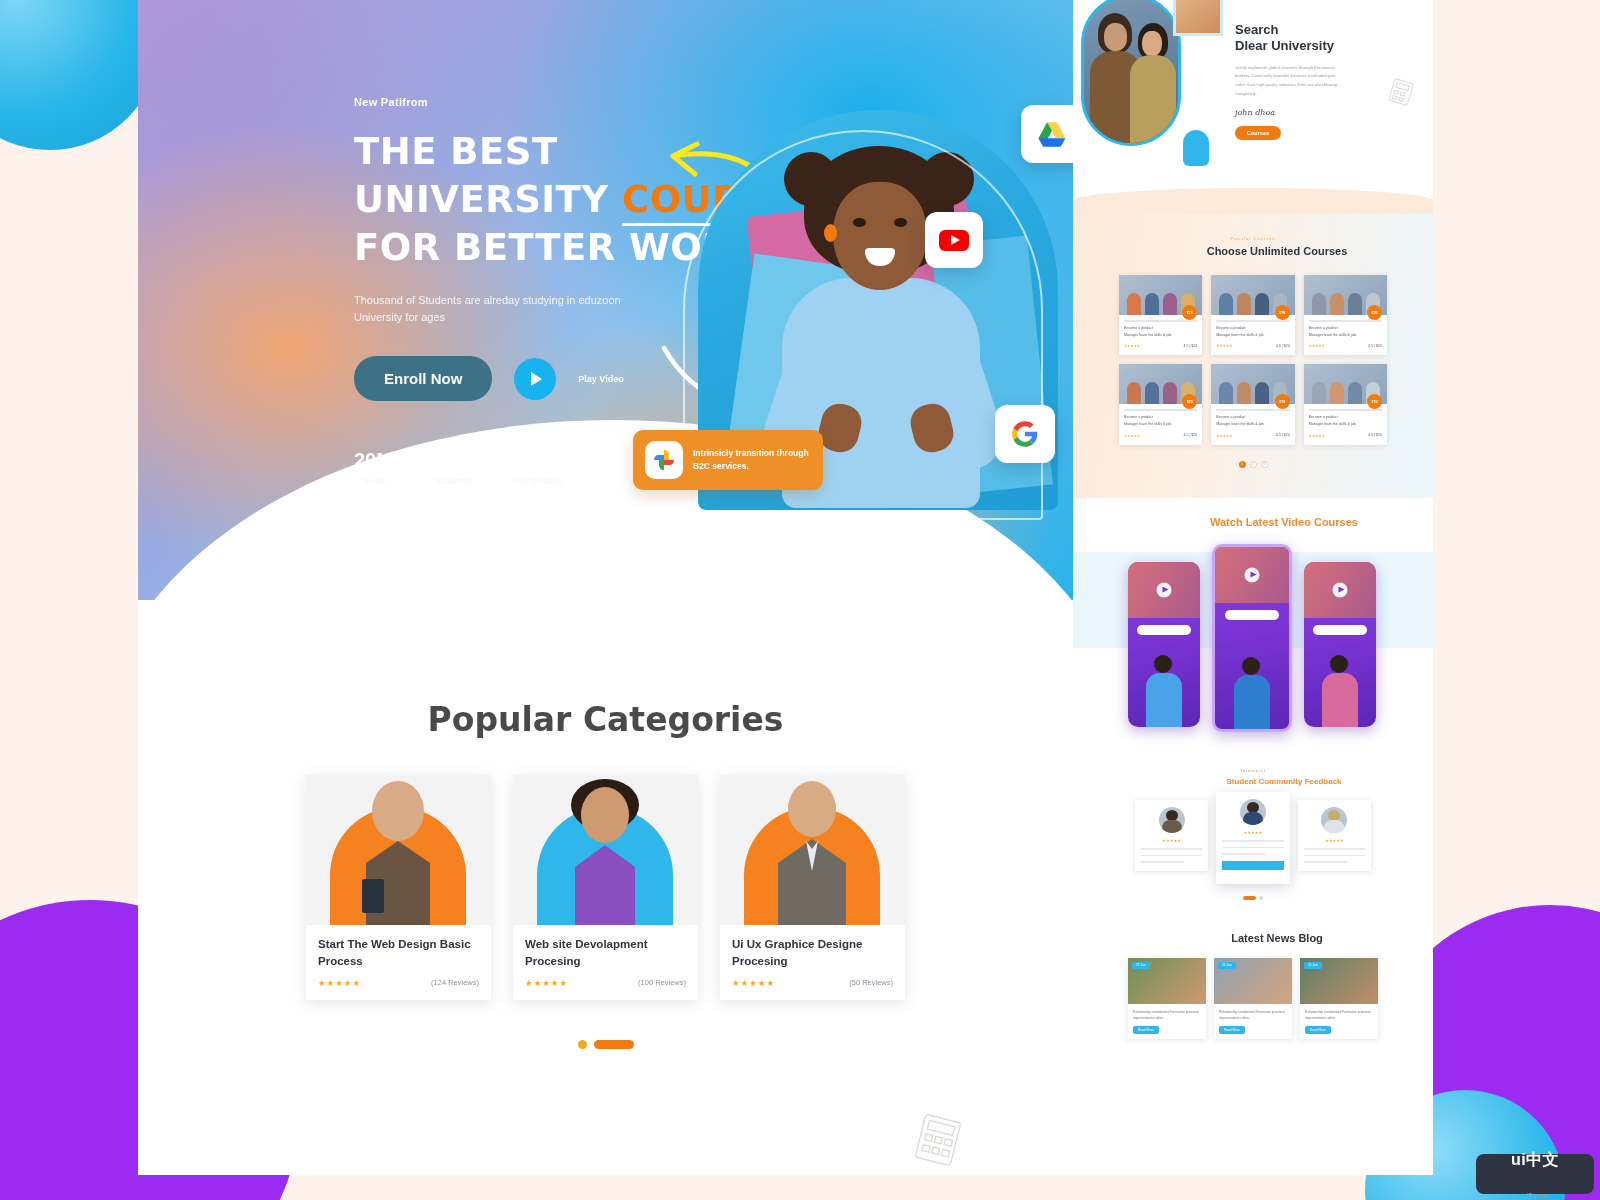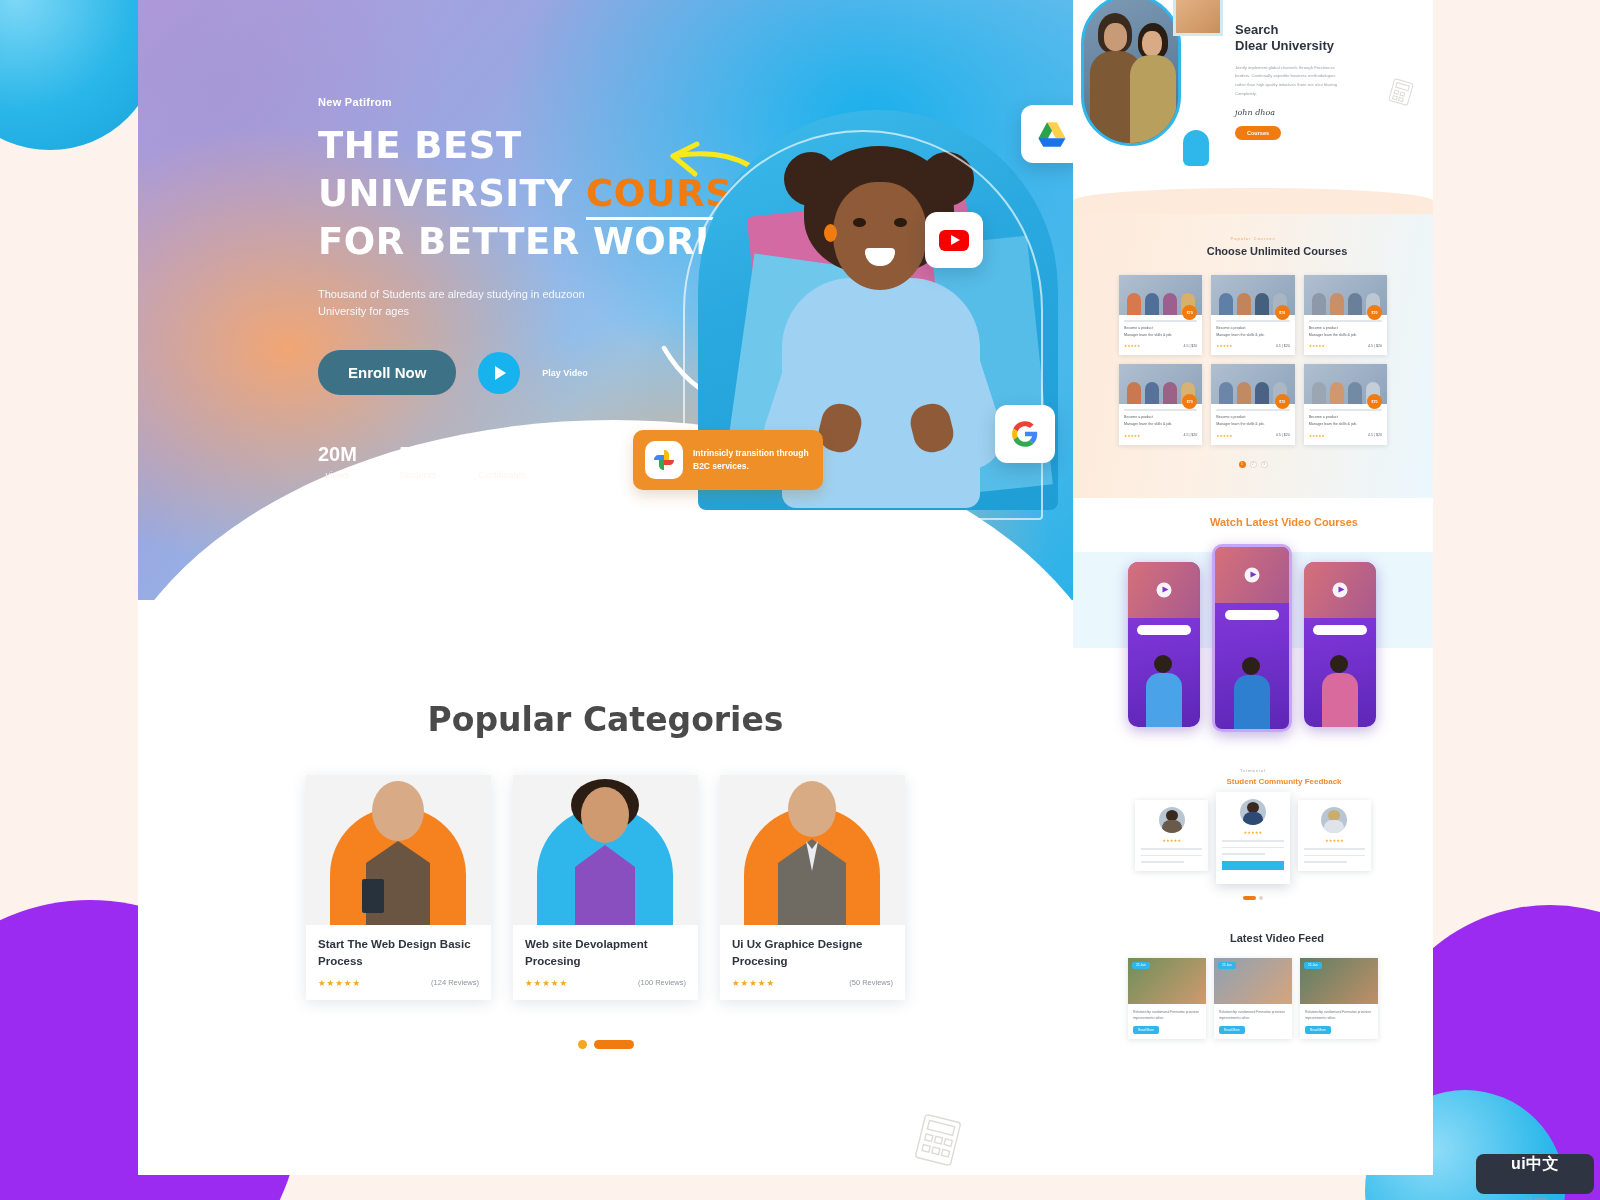--- a/index.html
+++ b/index.html
@@ -70,38 +70,38 @@
     margin-left: 34px; width: 132px; height: 23px; background: #fff; border-radius: 12px;
     display: flex; align-items: center; padding: 0 8px; gap: 4px;
   }
   .search input {
     border: 0; outline: 0; font-size: 7px; color: #8b9199; width: 100%;
     font-family: "Liberation Sans", sans-serif; background: transparent;
   }
   .mag { width: 11px; height: 11px; flex: 0 0 auto; }
 
   
-  .hero { position: relative; height: 600px; width: 100%; overflow: hidden; }
+  .hero { position: relative; height: 600px; width: 100%; overflow: hidden; padding-left: 36px; }
   .hero-bg {
     position: absolute; inset: 0;
     background:
       radial-gradient(ellipse 420px 330px at 16% 58%, rgba(246,166,110,.95) 0%, rgba(246,166,110,0) 68%),
       radial-gradient(ellipse 330px 300px at 8% 14%, rgba(165,150,212,.85) 0%, rgba(165,150,212,0) 70%),
       radial-gradient(ellipse 520px 420px at 78% 20%, rgba(24,175,235,.98) 0%, rgba(24,175,235,0) 70%),
       radial-gradient(ellipse 460px 300px at 62% 88%, rgba(244,176,124,.9) 0%, rgba(244,176,124,0) 72%),
       linear-gradient(130deg, #b49adf 0%, #9aa7e0 30%, #8fc4ee 55%, #2bb2e8 100%);
   }
   .hero-curve {
     position: absolute; left: -40px; bottom: -150px; width: 1030px; height: 330px;
     background: #fff; border-radius: 50% 50% 0 0 / 100% 100% 0 0;
   }
   .hero-inner { position: relative; z-index: 3; padding: 96px 0 0 180px; }
   .kicker { color: #fff; font-size: 11px; font-weight: 700; letter-spacing: .3px; }
   .headline {
-    margin-top: 14px; color: #fff; font-size: 37px; line-height: 1.30;
+    margin-top: 20px; color: #fff; font-size: 37px; line-height: 1.30;
     font-weight: 800; letter-spacing: .5px; font-family: "DejaVu Sans", sans-serif;
   }
   .headline .hl { color: #f07c11; border-bottom: 3px solid #fff; padding-bottom: 2px; }
   .subcopy { margin-top: 20px; color: #f4f8ff; font-size: 11px; line-height: 1.55; max-width: 290px; }
   .cta-row { margin-top: 30px; display: flex; align-items: center; gap: 22px; }
   .enroll {
     background: #3d7286; color: #fff; border: 0; border-radius: 22px;
     padding: 14px 30px; font-size: 15px; font-weight: 700; cursor: pointer;
     font-family: "Liberation Sans", sans-serif;
   }
@@ -327,21 +327,21 @@
   .pv-nimg { height: 46px; position: relative; overflow: hidden; }
   .pv-ntag { position: absolute; left: 4px; top: 4px; background: #2fb7ec; color: #fff; font-size: 3.2px; padding: 1.5px 4px; border-radius: 2px; }
   .pv-nb { padding: 5px; }
   .pv-nb .t { font-size: 3.3px; color: #737a83; line-height: 1.9; }
   .pv-nbtn { margin-top: 5px; display: inline-block; background: #2fb7ec; color: #fff; font-size: 3.2px; padding: 2px 5px; border-radius: 2px; }
 
   
   .wm {
     position: absolute; right: 6px; bottom: 6px; width: 118px; height: 40px;
     background: #2f3442; border-radius: 8px; display: flex; flex-direction: column;
-    align-items: center; z-index: 20; gap: 20px;
+    align-items: center; justify-content: center; z-index: 20; gap: 20px;
   }
   .wm .l1 { color: #fff; font-size: 16px; font-weight: 800; letter-spacing: .5px; }
   .wm .l2 { color: #9aa0ad; font-size: 7px; margin-top: 1px; }
 </style>
 </head>
 <body>
 
 <div class="bg-blob blob-tl"></div>
 <div class="bg-blob blob-bl"></div>
 <div class="bg-blob blob-br"></div>
@@ -768,21 +768,21 @@
           <div class="pv-tl" style="width:70%"></div>
       </div>
     </div>
     <div class="pv-tdots">
       <i class="on"></i>
       <i></i>
     </div>
   </div>
 
   <div class="pv-news">
-    <div class="pv-h2">Latest Video Feed</div>
+    <div class="pv-h2">Latest News Blog</div>
     <div class="pv-ngrid">
       <div class="pv-ncard">
         <div class="pv-nimg" style="background:linear-gradient(135deg,#6f8f5a,#cf9a6f)">
           <span class="pv-ntag">25 Jan</span>
         </div>
         <div class="pv-nb">
           <div class="t">Relationship randomized Formative provision improvements rather.</div>
           <span class="pv-nbtn">Read More</span>
         </div>
       </div>

